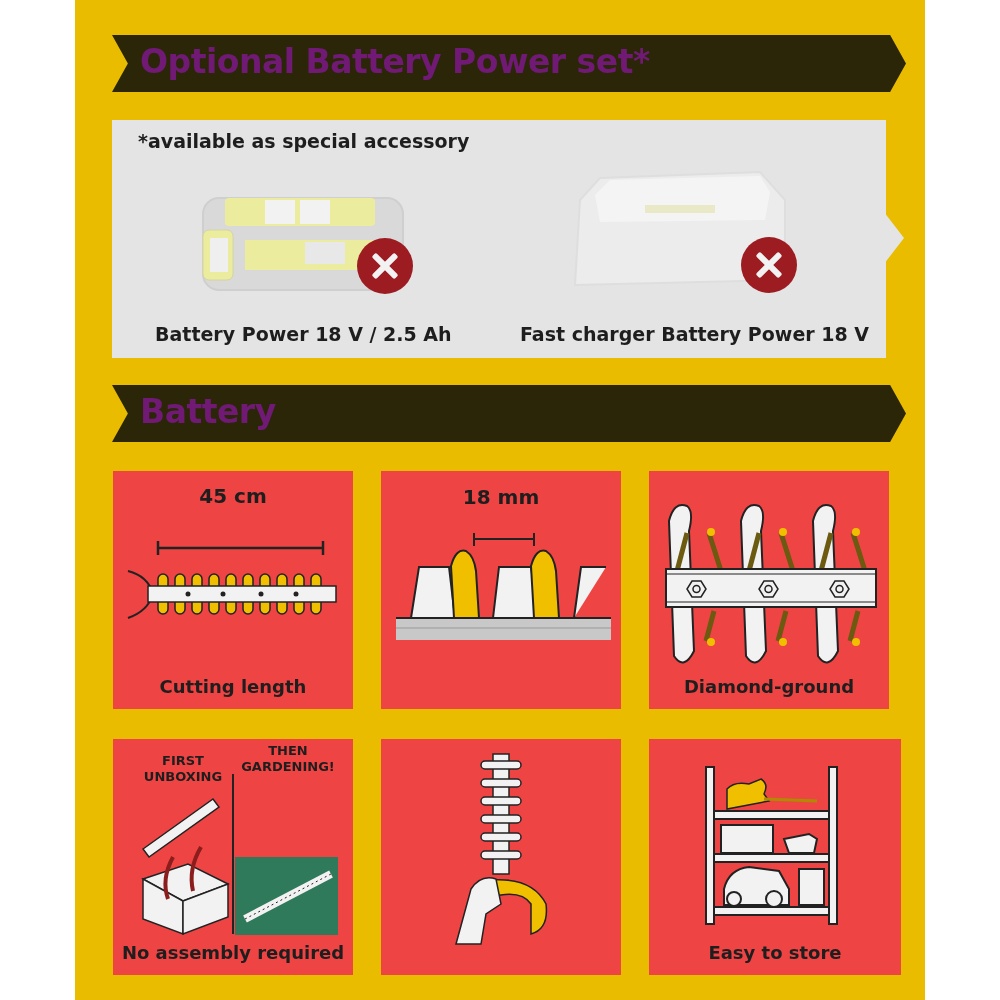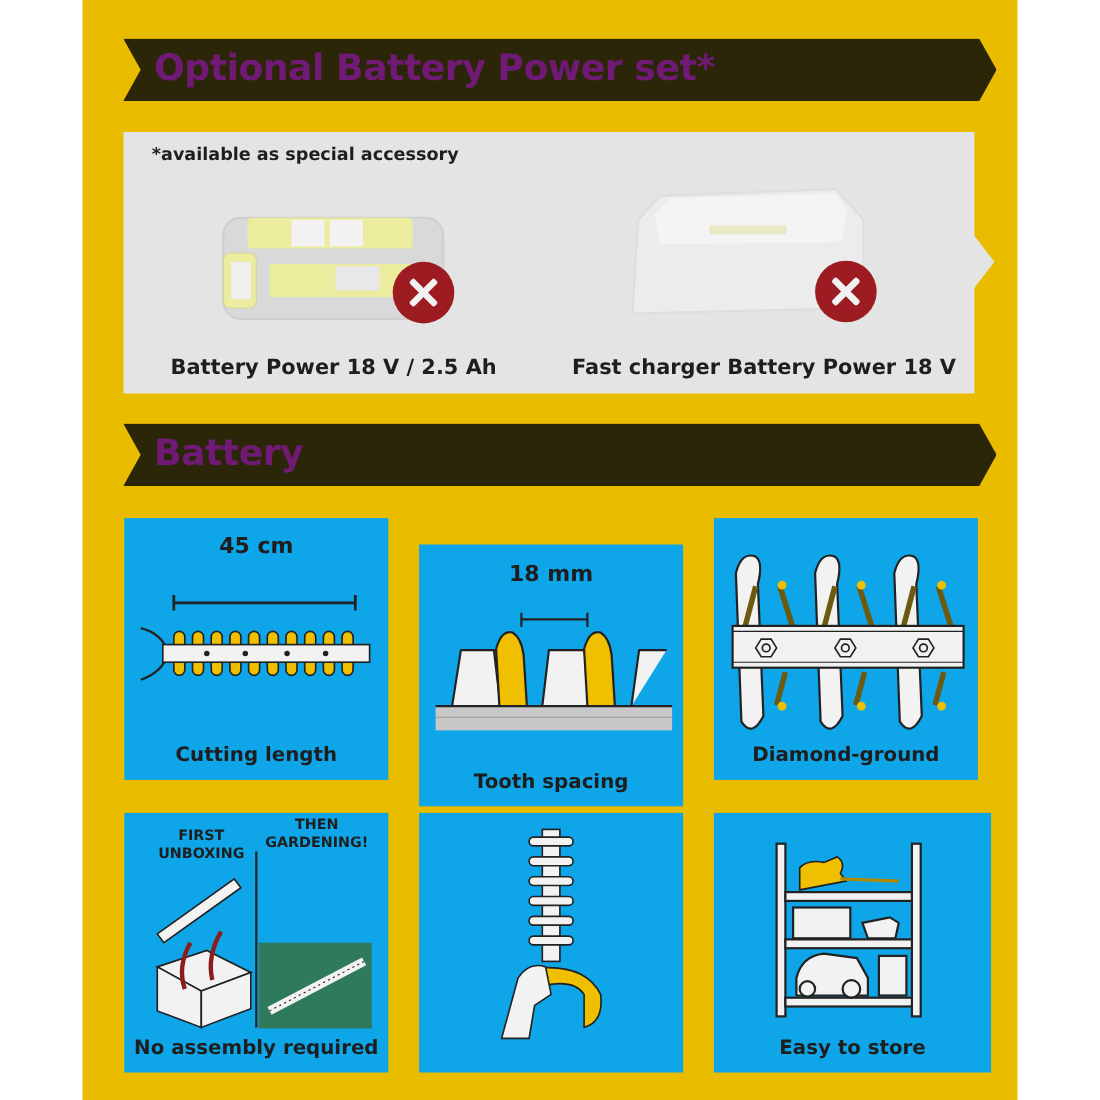--- a/index.html
+++ b/index.html
@@ -5,27 +5,27 @@
   html,body{margin:0;padding:0;}
   body{width:1000px;height:1000px;background:#ffffff;position:relative;overflow:hidden;font-family:"DejaVu Sans","Liberation Sans",sans-serif;}
   .panel{position:absolute;left:75px;top:0;width:850px;height:1000px;background:#e9bc00;}
   .banner{position:absolute;left:112px;width:794px;height:57px;background:#2b2608;
     clip-path:polygon(0 0,98% 0,100% 50%,98% 100%,0 100%,2% 50%);}
   .banner-title{position:absolute;left:140px;color:#701a75;font-weight:bold;font-size:33px;letter-spacing:-0.5px;white-space:nowrap;}
   .grey-box{position:absolute;background:#e4e4e4;}
   .accessory-box{left:112px;top:120px;width:774px;height:238px;
     clip-path:polygon(0 0,100% 0,100% 40%,103% 50%,100% 60%,100% 100%,0 100%);overflow:visible;}
   .arrow-tip{position:absolute;left:884px;top:212px;width:0;height:0;border-top:26px solid transparent;border-bottom:26px solid transparent;border-left:20px solid #e4e4e4;}
-  .note{position:absolute;left:138px;top:130px;font-weight:bold;font-size:16px;color:#1e1e1e;}
+  .note{position:absolute;left:138px;top:130px;font-weight:bold;font-size:19px;color:#1e1e1e;}
   .acc-label{position:absolute;font-weight:bold;font-size:19px;color:#1e1e1e;white-space:nowrap;}
   .xbadge{position:absolute;width:56px;height:56px;border-radius:50%;background:#9c1c22;}
   .xbadge::before,.xbadge::after{content:"";position:absolute;left:12px;top:25px;width:32px;height:6px;background:#f2f2f2;border-radius:2px;}
   .xbadge::before{transform:rotate(45deg);}
   .xbadge::after{transform:rotate(-45deg);}
-  .tile{position:absolute;width:240px;background:#0ea5e9;}
+  .tile{position:absolute;width:240px;background:#ef4444;}
   .tile-value{position:absolute;top:14px;left:0;width:100%;text-align:center;font-weight:bold;font-size:20px;color:#1e1e1e;}
   .tile-label{position:absolute;bottom:12px;left:0;width:100%;text-align:center;font-weight:bold;font-size:18px;color:#1e1e1e;}
   .tile svg{position:absolute;left:0;top:0;}
   .mini{position:absolute;font-weight:bold;font-size:13px;color:#1e1e1e;text-align:center;line-height:16px;}
 </style>
 </head>
 <body>
 
 <div class="panel"></div>
 
@@ -81,40 +81,39 @@
     </g>
     <rect x="35" y="115" width="188" height="16" fill="#f2f2f2" stroke="#222" stroke-width="1.5"></rect>
     <circle cx="75" cy="123" r="2.5" fill="#222"></circle>
       <circle cx="110" cy="123" r="2.5" fill="#222"></circle>
     <circle cx="148" cy="123" r="2.5" fill="#222"></circle>
       <circle cx="183" cy="123" r="2.5" fill="#222"></circle>
   </svg>
   <div class="tile-label">Cutting length</div>
 </div>
 
-<div class="tile" style="left:381px;top:471px;height:238px;margin-top:24px;">
+<div class="tile" style="left:381px;top:471px;height:238px;">
   <div class="tile-value">18 mm</div>
   <svg width="240" height="238">
     <line x1="93" y1="68" x2="153" y2="68" stroke="#222" stroke-width="2"></line>
     <line x1="93" y1="62" x2="93" y2="75" stroke="#222" stroke-width="2"></line>
     <line x1="153" y1="62" x2="153" y2="75" stroke="#222" stroke-width="2"></line>
     <g fill="#f2f2f2" stroke="#222" stroke-width="2">
       <path d="M30 147 L38 96 L68 96 L74 147"></path>
       <path d="M112 147 L118 96 L150 96 L158 147"></path>
       <path d="M193 147 L200 96 L225 96"></path>
     </g>
     <g fill="#f0c000" stroke="#222" stroke-width="2">
       <path d="M73 147 L70 95 Q75 77 85 80 Q93 85 95 100 L98 147 Z"></path>
       <path d="M153 147 L150 95 Q155 77 165 80 Q173 85 175 100 L178 147 Z"></path>
     </g>
     <rect x="15" y="147" width="215" height="22" fill="#c8c8c8"></rect>
     <line x1="15" y1="147" x2="230" y2="147" stroke="#222" stroke-width="2"></line>
     <line x1="15" y1="157" x2="230" y2="157" stroke="#999" stroke-width="1"></line>
   </svg>
-  <div class="tile-label">Tooth spacing</div>
 </div>
 
 <div class="tile" style="left:649px;top:471px;height:238px;">
   <svg width="240" height="238">
     <g fill="#f2f2f2" stroke="#222" stroke-width="2">
       <path d="M20 50 Q25 30 38 35 Q45 40 40 60 L45 180 Q35 200 25 185 Z"></path>
       <path d="M92 50 Q97 30 110 35 Q117 40 112 60 L117 180 Q107 200 97 185 Z"></path>
       <path d="M164 50 Q169 30 182 35 Q189 40 184 60 L189 180 Q179 200 169 185 Z"></path>
     </g>
     <g stroke="#6b5a10" stroke-width="5">

